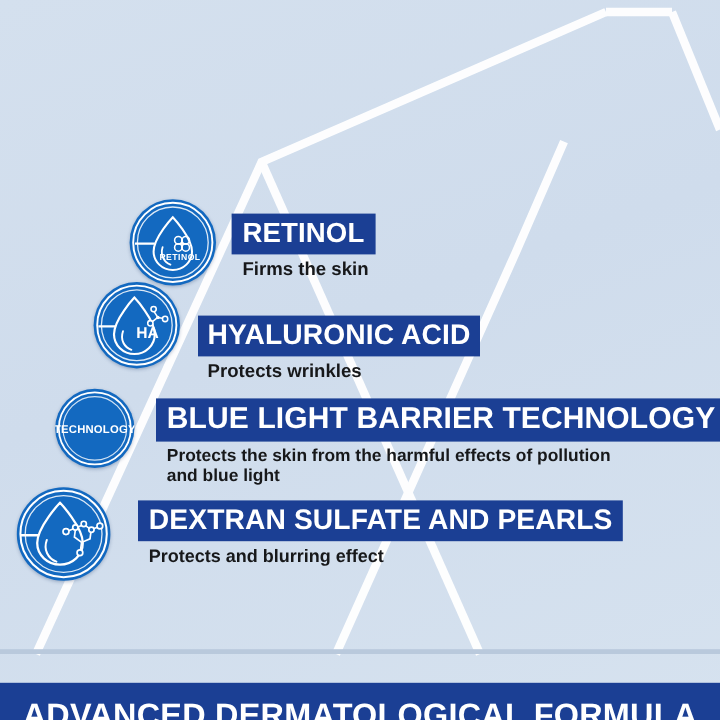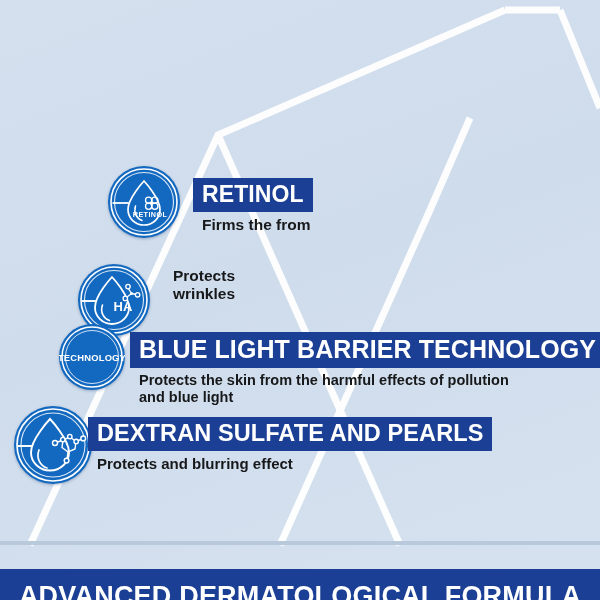--- a/index.html
+++ b/index.html
@@ -142,26 +142,26 @@
           <circle cx="46.8" cy="40.2" r="3.1"></circle>
           <line x1="43.7" y1="33" x2="43.7" y2="41.4"></line>
           <line x1="39.4" y1="37.2" x2="48" y2="37.2"></line>
         </g>
         <text x="42" y="50.5" text-anchor="middle" fill="#ffffff" font-family="Liberation Sans, sans-serif" font-size="7.2" font-weight="bold" letter-spacing="0.4">RETINOL</text>
       </svg>
     </div>
 
     <div class="texts" style="left:193px; top:178px;">
       <div class="title-bar">RETINOL</div>
-      <div class="subtitle">Firms the from</div>
+      <div class="subtitle">Firms the skin</div>
     </div>
   </div>
 
   <div class="row" id="row-ha">
-    <div class="badge" style="left:78px; top:264px; width:72px; height:72px;">
+    <div class="badge" style="left:78px; top:235px; width:72px; height:72px;">
       <svg viewBox="0 0 72 72" xmlns="http://www.w3.org/2000/svg">
         <circle cx="36" cy="36" r="33" fill="#1369c0"></circle>
         <circle cx="36" cy="36" r="33" fill="none" stroke="#ffffff" stroke-width="1.6"></circle>
         <circle cx="36" cy="36" r="29.5" fill="none" stroke="#ffffff" stroke-width="1.1" opacity="0.85"></circle>
         <path d="M34 13 C34 13 17 31 17 43.5 C17 52.6 24.6 60 34 60 C43.4 60 51 52.6 51 43.5 C51 31 34 13 34 13 Z" fill="none" stroke="#ffffff" stroke-width="1.8"></path>
         <path d="M24.5 41 C22 48 25.5 54.5 31.5 56.5" fill="none" stroke="#ffffff" stroke-width="1.6" stroke-linecap="round"></path>
         <line x1="4" y1="37" x2="18" y2="37" stroke="#ffffff" stroke-width="1.9"></line>
 
         <g stroke="#ffffff" stroke-width="1.3" fill="none">
           <line x1="50" y1="24" x2="53.5" y2="29.5"></line>
@@ -170,26 +170,27 @@
           <circle cx="50" cy="22.6" r="2.2" fill="#1369c0"></circle>
           <circle cx="47.3" cy="34.4" r="2.2" fill="#1369c0"></circle>
           <circle cx="59.6" cy="30.8" r="2.2" fill="#1369c0"></circle>
           <circle cx="53.6" cy="29.6" r="1.5" fill="#ffffff" stroke="none"></circle>
         </g>
         <text x="45" y="47" text-anchor="middle" fill="#ffffff" font-family="Liberation Sans, sans-serif" font-size="13" font-weight="bold">HA</text>
       </svg>
     </div>
 
     <div class="texts" style="left:165px; top:263px;">
+      <div class="title-bar">HYALURONIC ACID</div>
       <div class="subtitle">Protects wrinkles</div>
     </div>
   </div>
 
   <div class="row" id="row-blue">
-    <div class="badge" style="left:46px; top:324px; width:66px; height:66px;margin-left:13px;">
+    <div class="badge" style="left:46px; top:324px; width:66px; height:66px;">
       <svg viewBox="0 0 66 66" xmlns="http://www.w3.org/2000/svg">
         <circle cx="33" cy="33" r="30" fill="#1369c0"></circle>
         <circle cx="33" cy="33" r="30" fill="none" stroke="#ffffff" stroke-width="1.5"></circle>
         <circle cx="33" cy="33" r="26.5" fill="none" stroke="#ffffff" stroke-width="1" opacity="0.8"></circle>
         <text x="33" y="36.5" text-anchor="middle" fill="#ffffff" font-family="Liberation Sans, sans-serif" font-size="9.4" font-weight="bold" letter-spacing="0.2">TECHNOLOGY</text>
       </svg>
     </div>
 
     <div class="texts" style="left:130px; top:332px;">
       <div class="title-bar">BLUE LIGHT BARRIER TECHNOLOGY</div>
@@ -216,21 +217,21 @@
           <circle cx="41" cy="37" r="2.5" fill="#1369c0"></circle>
           <circle cx="52.6" cy="54.6" r="2.4" fill="#1369c0"></circle>
           <circle cx="69.2" cy="32.4" r="2.4" fill="#1369c0"></circle>
           <circle cx="55.8" cy="30.6" r="2.2" fill="#1369c0"></circle>
           <circle cx="48.8" cy="33.6" r="2.2" fill="#1369c0"></circle>
           <circle cx="62.2" cy="35.4" r="2.2" fill="#1369c0"></circle>
         </g>
       </svg>
     </div>
 
-    <div class="texts" style="left:88px; top:417px;">
+    <div class="texts" style="left:115px; top:417px;">
       <div class="title-bar">DEXTRAN SULFATE AND PEARLS</div>
       <div class="subtitle">Protects and blurring effect</div>
     </div>
   </div>
 
   <div id="footer-top-line"></div>
   <div id="footer-banner">
     <span class="footer-text">ADVANCED DERMATOLOGICAL FORMULA</span>
   </div>
 

